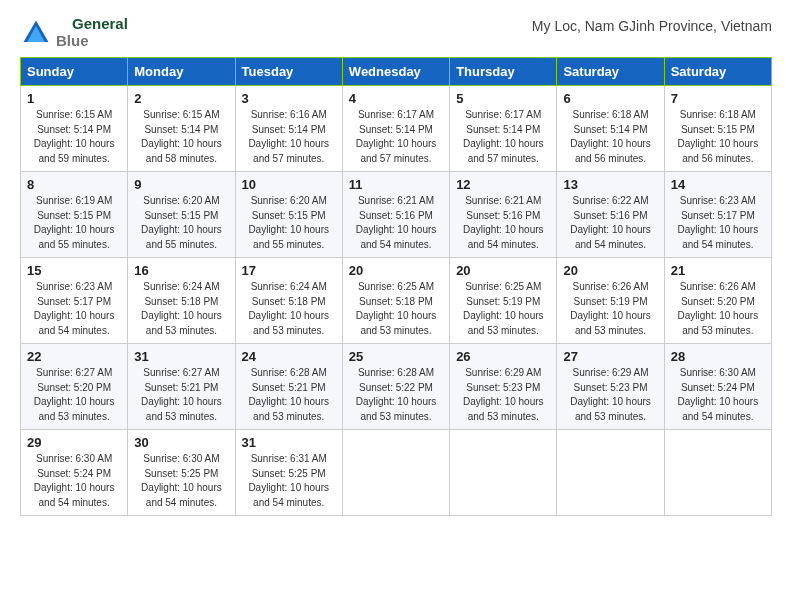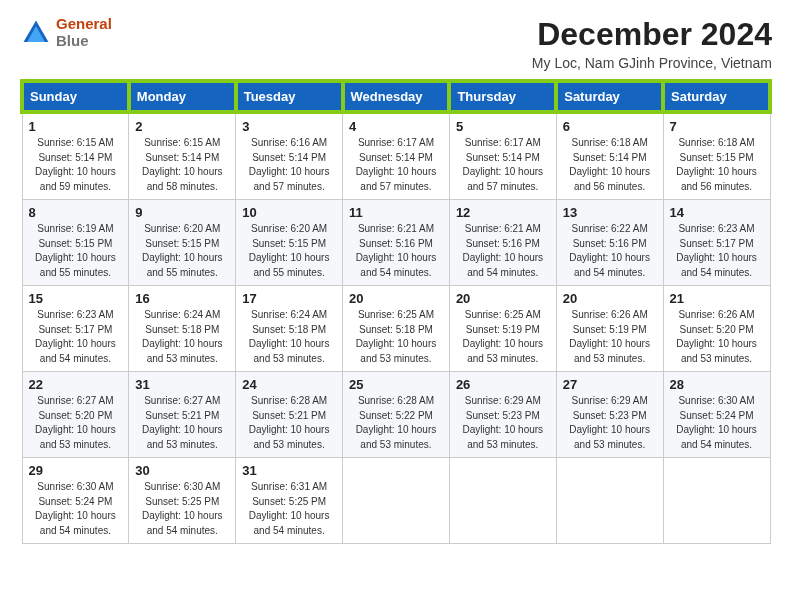--- a/index.html
+++ b/index.html
@@ -22,21 +22,22 @@
       gap: 4px;
     }
     .logo-text {
       display: flex;
       flex-direction: column;
       line-height: 1.1;
     }
     .logo-general {
       font-size: 15px;
       font-weight: bold;
-      color: #c2410c;
+      color: #14532d;
+      margin-left: 16px;
     }
     .logo-blue {
       font-size: 15px;
       font-weight: bold;
       color: #737373;
     }
     .logo-icon {
       width: 32px;
       height: 32px;
     }
@@ -58,21 +59,21 @@
       border-collapse: collapse;
       margin-top: 8px;
     }
     .calendar-table th {
       background-color: #1565c0;
       color: #fff;
       font-size: 13px;
       font-weight: bold;
       padding: 6px 6px;
       text-align: left;
-      border: 4px solid #84cc16;
+      border: 1px solid #84cc16;
     }
     .calendar-table td {
       vertical-align: top;
       padding: 5px 6px;
       border: 1px solid #ccc;
       font-size: 10.5px;
       color: #333;
       background: #fff;
       width: calc(100% / 7);
       min-height: 70px;
@@ -105,21 +106,20 @@
     <svg class="logo-icon" viewBox="0 0 36 36">
       <polygon points="18,4 32,28 4,28" fill="#1565c0"></polygon>
       <polygon points="18,10 28,28 8,28" fill="#42a5f5"></polygon>
     </svg>
     <div class="logo-text">
       <span class="logo-general">General</span>
       <span class="logo-blue">Blue</span>
     </div>
   </div>
   <div class="title-area">
-    <div class="month-title">December 2024</div>
     <div class="location">My Loc, Nam GJinh Province, Vietnam</div>
   </div>
 </div>
 
 <table class="calendar-table">
   <thead>
     <tr>
     <th>Sunday</th>
         <th>Monday</th>
         <th>Tuesday</th>

